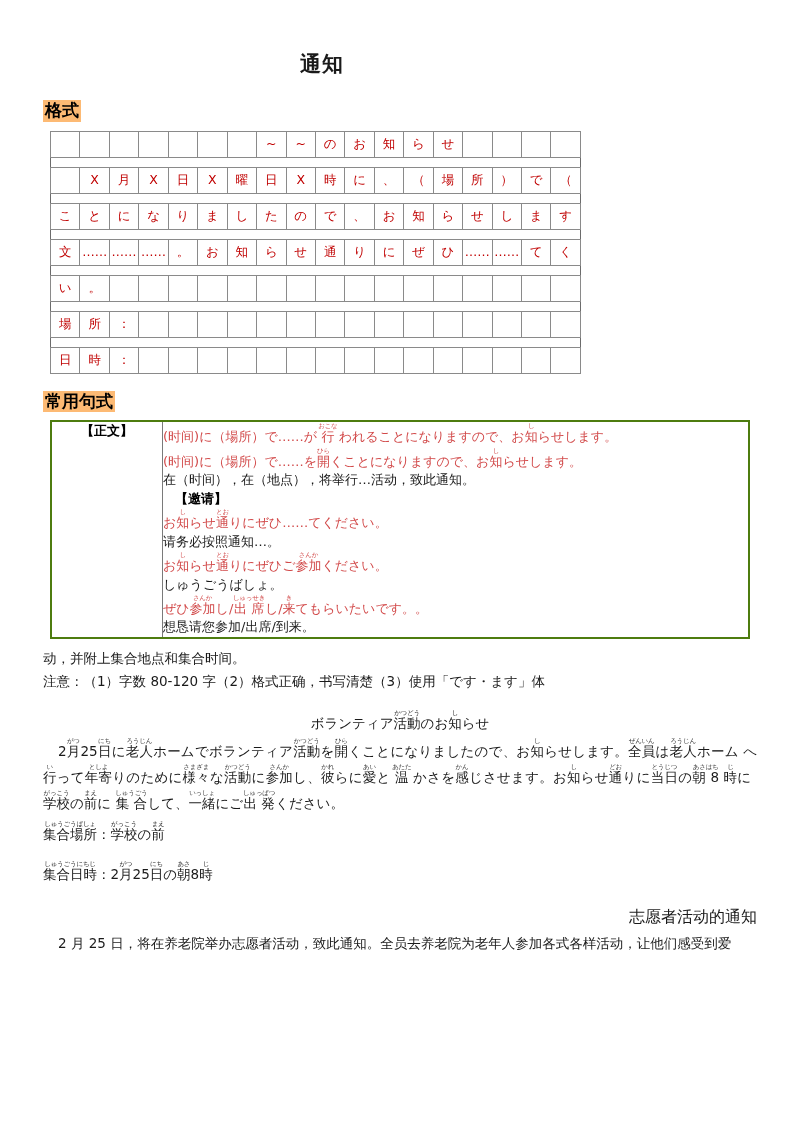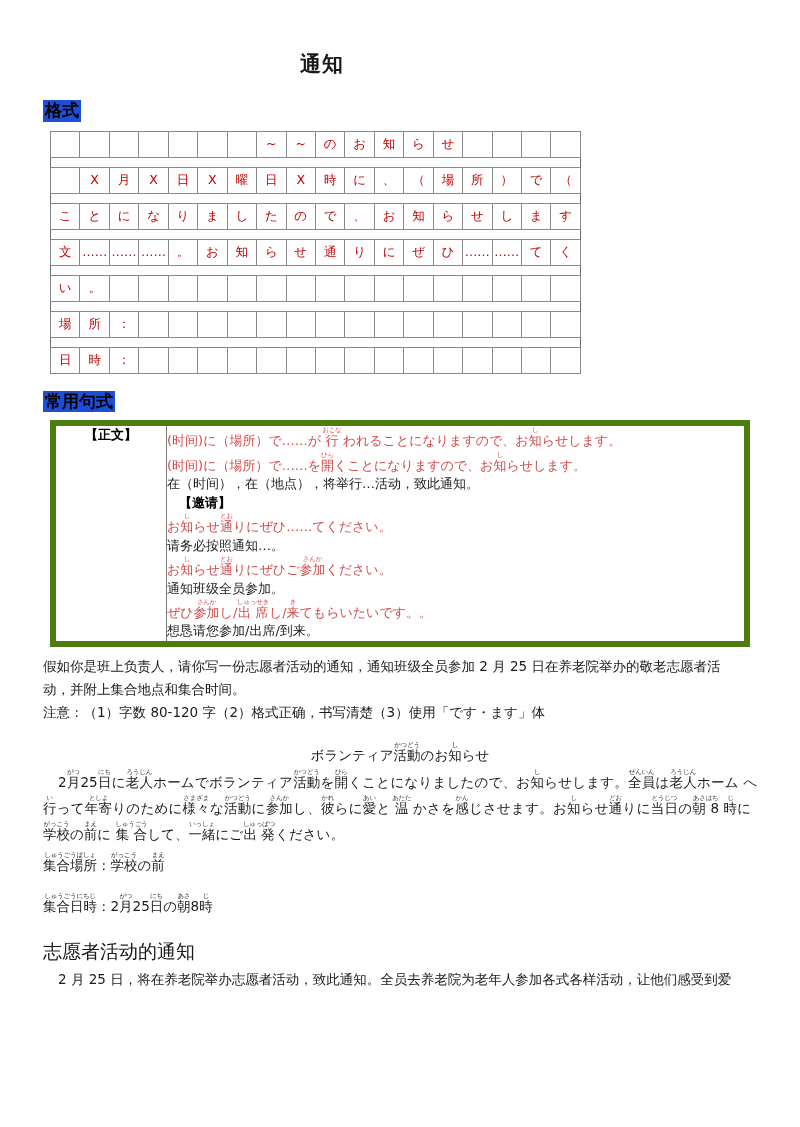--- a/index.html
+++ b/index.html
@@ -32,21 +32,21 @@
     margin: 0;
     padding-top: 50px;
     font-family: "DejaVu Serif", "Liberation Serif", serif;
   }
 
   
   .section-heading {
     display: inline-block;
     font-size: 17px;
     font-weight: bold;
-    background: #1d4ed8;
+    background: #fdba74;
     color: #000000;
     line-height: 1.1;
     padding: 1px 2px 2px 2px;
     font-family: "DejaVu Serif", "Liberation Serif", serif;
   }
   .heading-row { margin: 0; padding: 0 0 0 43px; }
   #heading-gexing { margin-top: 22px; }
   #heading-changyong { margin-top: 17px; }
   #heading-liti { margin-top: 16px; }
 
@@ -89,21 +89,21 @@
 
   
   .phrase-wrap {
     margin: 8px 0 0 50px;
     width: 700px;
   }
   table.phrases {
     border-collapse: collapse;
     table-layout: fixed;
     width: 700px;
-    border: 6px solid #4d7c0f;
+    border: 2px solid #4d7c0f;
   }
   table.phrases td {
     border: 1px solid #7a7a7a;
     vertical-align: top;
     padding: 0;
   }
   td.phrase-label {
     width: 110px;
     text-align: center;
     font-size: 13px;
@@ -176,22 +176,22 @@
     font-family: "DejaVu Sans", "Liberation Sans", sans-serif;
   }
   .meta-gap { margin-top: 13px; }
 
   
   .cn-block {
     margin: 15px 0 0 43px;
     width: 714px;
   }
   .cn-title {
-    text-align: left;
-    font-size: 19px;
+    text-align: right;
+    font-size: 16px;
     line-height: 1.8;
     font-family: "DejaVu Sans", "Liberation Sans", sans-serif;
   }
   .cn-text {
     font-size: 13.5px;
     line-height: 1.72;
     text-align: justify;
     font-family: "DejaVu Sans", "Liberation Sans", sans-serif;
   }
 </style>
@@ -382,33 +382,32 @@
           <td class="phrase-label">【正文】</td>
           <td class="phrase-body">
             <div id="phrase-lines">
                 <div class="pline jp">(时间)に（場所）で……が <ruby>行<rt>おこな</rt></ruby> われることになりますので、お<ruby>知<rt>し</rt></ruby>らせします。</div>
                 <div class="pline jp">(时间)に（場所）で……を<ruby>開<rt>ひら</rt></ruby>くことになりますので、お<ruby>知<rt>し</rt></ruby>らせします。</div>
                 <div class="pline cn">在（时间），在（地点），将举行…活动，致此通知。</div>
                 <div class="pline sub">【邀请】</div>
                 <div class="pline jp">お<ruby>知<rt>し</rt></ruby>らせ<ruby>通<rt>とお</rt></ruby>りにぜひ……てください。</div>
                 <div class="pline cn">请务必按照通知…。</div>
                 <div class="pline jp">お<ruby>知<rt>し</rt></ruby>らせ<ruby>通<rt>とお</rt></ruby>りにぜひご<ruby>参加<rt>さんか</rt></ruby>ください。</div>
-                <div class="pline cn">通知班级全员参加。</div>
+                <div class="pline cn">しゅうごうばしょ。</div>
                 <div class="pline jp">ぜひ<ruby>参加<rt>さんか</rt></ruby>し/<ruby>出 席<rt>しゅっせき</rt></ruby>し/<ruby>来<rt>き</rt></ruby>てもらいたいです。。</div>
                 <div class="pline cn">想恳请您参加/出席/到来。</div>
               </div>
           </td>
         </tr>
       </tbody>
     </table>
   </div>
 
 
   <div class="prompt-block">
-    <div class="prompt-line">假如你是班上负责人，请你写一份志愿者活动的通知，通知班级全员参加 2 月 25 日在养老院举办的敬老志愿者活</div>
     <div class="prompt-line">动，并附上集合地点和集合时间。</div>
     <div class="prompt-line">注意：（1）字数 80-120 字（2）格式正确，书写清楚（3）使用「です・ます」体</div>
   </div>
 
   <div class="answer-block">
     <div class="ans-title" id="jp-ans-title">ボランティア<ruby>活動<rt>かつどう</rt></ruby>のお<ruby>知<rt>し</rt></ruby>らせ</div>
     <div class="body-text indent" id="jp-para"><span>2<ruby>月<rt>がつ</rt></ruby>25<ruby>日<rt>にち</rt></ruby>に<ruby>老人<rt>ろうじん</rt></ruby>ホームでボランティア<ruby>活動<rt>かつどう</rt></ruby>を<ruby>開<rt>ひら</rt></ruby>くことになりましたので、お<ruby>知<rt>し</rt></ruby>らせします。<ruby>全員<rt>ぜんいん</rt></ruby>は<ruby>老人<rt>ろうじん</rt></ruby>ホーム</span> <span>へ<ruby>行<rt>い</rt></ruby>って<ruby>年寄<rt>としよ</rt></ruby>りのために<ruby>様々<rt>さまざま</rt></ruby>な<ruby>活動<rt>かつどう</rt></ruby>に<ruby>参加<rt>さんか</rt></ruby>し、<ruby>彼<rt>かれ</rt></ruby>らに<ruby>愛<rt>あい</rt></ruby>と <ruby>温<rt>あたた</rt></ruby> かさを<ruby>感<rt>かん</rt></ruby>じさせます。お<ruby>知<rt>し</rt></ruby>らせ<ruby>通<rt>どお</rt></ruby>りに<ruby>当日<rt>とうじつ</rt></ruby>の<ruby>朝 8<rt>あさはち</rt></ruby></span> <span><ruby>時<rt>じ</rt></ruby>に<ruby>学校<rt>がっこう</rt></ruby>の<ruby>前<rt>まえ</rt></ruby>に <ruby>集 合<rt>しゅうごう</rt></ruby>して、<ruby>一緒<rt>いっしょ</rt></ruby>にご<ruby>出 発<rt>しゅっぱつ</rt></ruby>ください。</span></div>
     <div class="meta-line" id="jp-meta-place"><ruby>集合場所<rt>しゅうごうばしょ</rt></ruby>：<ruby>学校<rt>がっこう</rt></ruby>の<ruby>前<rt>まえ</rt></ruby></div>
     <div class="meta-line meta-gap" id="jp-meta-datetime"><ruby>集合日時<rt>しゅうごうにちじ</rt></ruby>：2<ruby>月<rt>がつ</rt></ruby>25<ruby>日<rt>にち</rt></ruby>の<ruby>朝<rt>あさ</rt></ruby>8<ruby>時<rt>じ</rt></ruby></div>
   </div>

